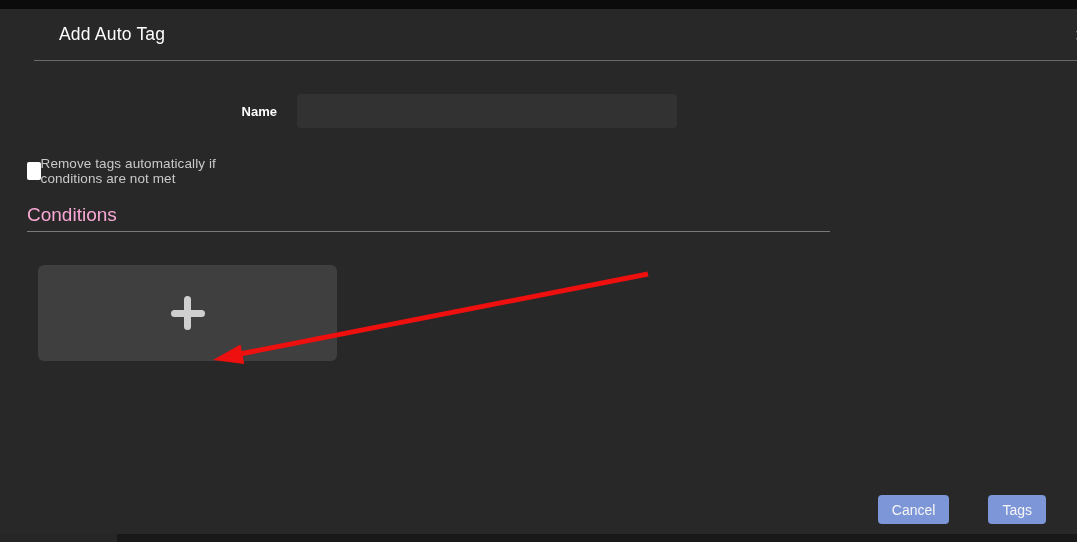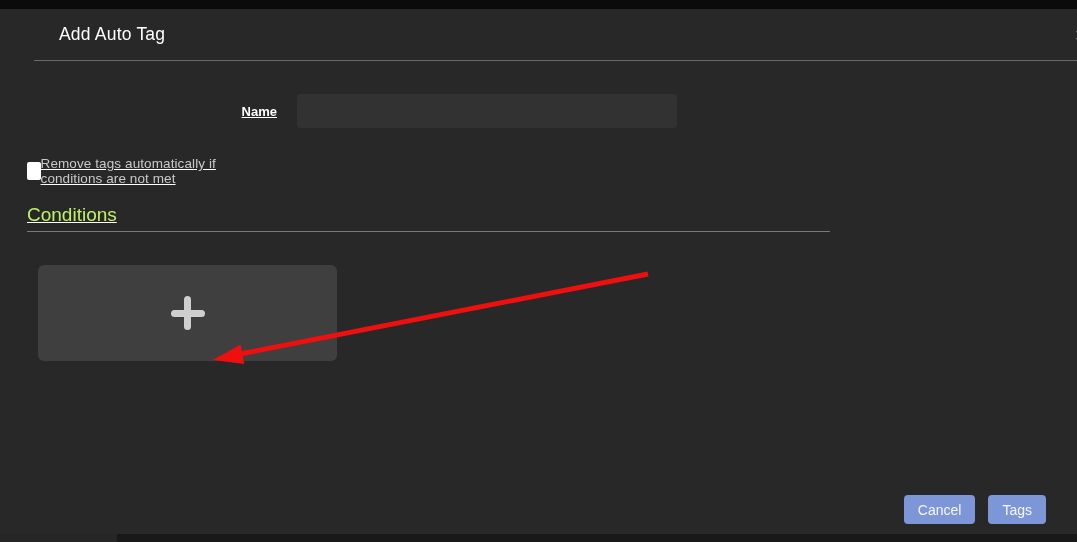--- a/index.html
+++ b/index.html
@@ -34,21 +34,20 @@
     background:none;border:none;cursor:pointer;
     color:#c2c2c2;
     font-size:21px;line-height:21px;
     padding:0 2px;
     font-family:"Liberation Sans",sans-serif;
   }
   .content{
     position:absolute;top:62px;left:0;width:874px;
     box-sizing:border-box;
     padding:32px 44px 0 27px;
-    text-decoration:underline;
   }
   .form-row{
     display:grid;
     grid-template-columns:250px 1fr;
     column-gap:20px;
     align-items:center;
   }
   .row-name,.row-tags{height:34px;margin-bottom:28px;}
   .row-checkbox{height:20px;margin-bottom:28px;}
   .field-label{
@@ -81,21 +80,21 @@
   }
   .checkbox-help{
     font-size:13.5px;
     color:#c9c9c9;
     letter-spacing:.1px;
   }
   .conditions-heading{
     margin:24px 0 0 0;
     font-size:19px;
     font-weight:400;
-    color:#bef264;
+    color:#f9a8d4;
     padding-bottom:5px;
     border-bottom:1px solid #7a7a7a;
   }
   .add-card{
     margin:33px 0 0 11px;
     width:299px;height:96px;
     background:#3f3f3f;
     border-radius:6px;
     display:flex;align-items:center;justify-content:center;
     cursor:pointer;
@@ -126,20 +125,21 @@
   }
   .btn{
     height:29px;
     background:#7d96d8;
     border:none;border-radius:4px;
     color:#f6f6f6;
     font-size:14px;
     padding:0 14px;
     cursor:pointer;
     font-family:"Liberation Sans",sans-serif;
+    margin-left:26px;
   }
   .bottom-strip{
     position:absolute;left:0;top:534px;width:1077px;height:8px;
     background:#191919;
   }
   .bottom-strip-left{
     position:absolute;left:0;top:0;width:117px;height:8px;
     background:#262626;
   }
 </style>

